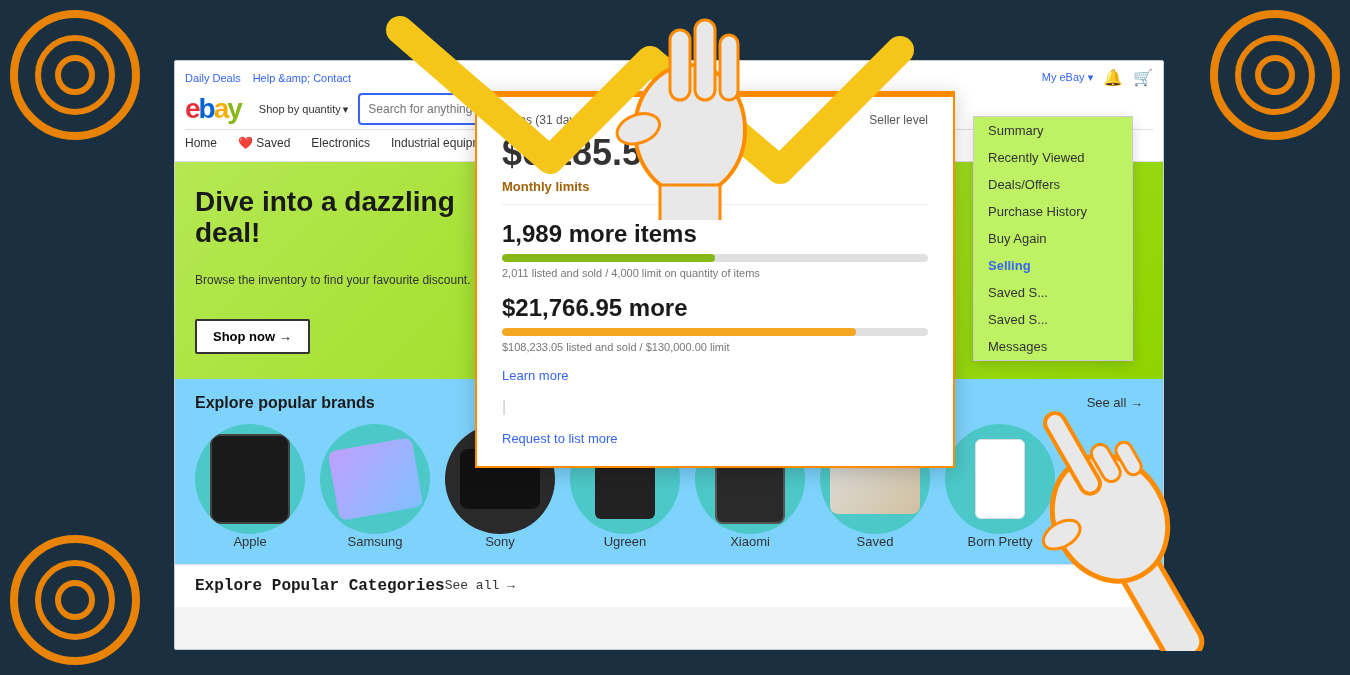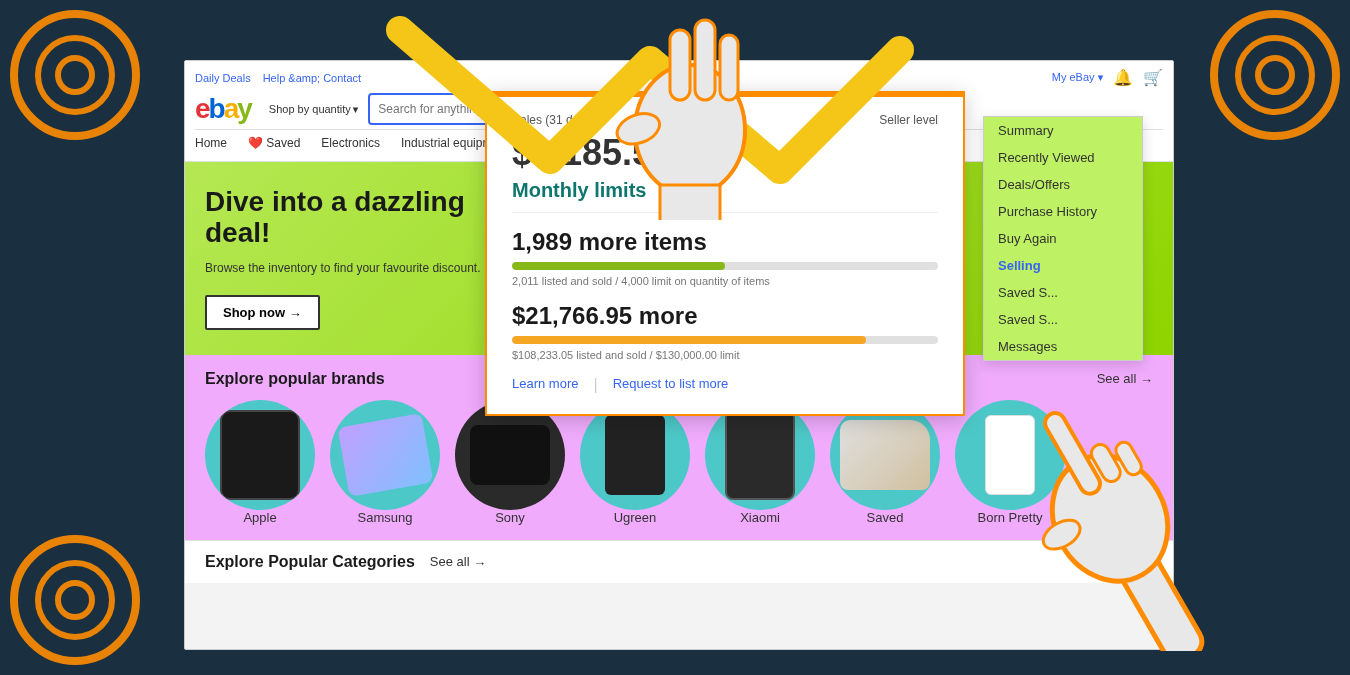--- a/index.html
+++ b/index.html
@@ -36,21 +36,21 @@
     .spiral-inner {
       position: absolute;
       border-radius: 50%;
       border: 6px solid #ff8c00;
     }
 
     
     .ebay-window {
       position: absolute;
       top: 60px;
-      left: 184px;
+      left: 174px;
       width: 990px;
       height: 590px;
       background: #f3f3f3;
       border: 1px solid #ccc;
       z-index: 5;
       overflow: hidden;
       border-radius: 2px;
     }
 
     
@@ -143,41 +143,41 @@
       font-size: 28px;
       font-weight: 900;
       color: #1a1a1a;
       line-height: 1.1;
       max-width: 300px;
     }
 
     .ebay-hero p {
       font-size: 12px;
       color: #333;
-      margin: 12px 0;
+      margin: 24px 0;
       max-width: 280px;
     }
 
     .shop-now-btn {
       display: inline-flex;
       align-items: center;
       gap: 6px;
       background: white;
       border: 2px solid #333;
       padding: 8px 16px;
       font-size: 13px;
       font-weight: bold;
       cursor: pointer;
       margin-top: 8px;
       border-radius: 2px;
     }
 
     
     .brands-section {
-      background: #f0abfc;
+      background: #7dd3fc;
       padding: 15px 20px;
     }
 
     .brands-header {
       display: flex;
       align-items: center;
       justify-content: space-between;
       margin-bottom: 12px;
     }
 
@@ -229,21 +229,21 @@
     
     .categories-section {
       background: white;
       padding: 12px 20px;
       border-top: 1px solid #e0e0e0;
     }
 
     .categories-header {
       display: flex;
       align-items: center;
-      gap: 15px;
+      font-family: Liberation Mono, monospace;
     }
 
     .categories-header h2 {
       font-size: 16px;
       font-weight: bold;
       color: #1a1a1a;
     }
 
     
     .seller-dashboard {
@@ -267,22 +267,22 @@
     }
 
     .seller-amount {
       font-size: 36px;
       font-weight: bold;
       color: #333;
       margin: 5px 0;
     }
 
     .monthly-limits {
-      font-size: 20px;
-      color: #0f766e;
+      font-size: 13px;
+      color: #a16207;
       font-weight: bold;
       border-bottom: 1px solid #eee;
       padding-bottom: 10px;
       margin-bottom: 15px;
     }
 
     .limit-item {
       margin-bottom: 15px;
     }
 
@@ -311,20 +311,21 @@
 
     .limit-desc {
       font-size: 11px;
       color: #777;
     }
 
     .limit-links {
       display: flex;
       gap: 15px;
       margin-top: 15px;
+      flex-direction: column;
     }
 
     .limit-links a {
       font-size: 13px;
       color: #3665f3;
       text-decoration: none;
     }
 
     .limit-links span { color: #ccc; }
 

